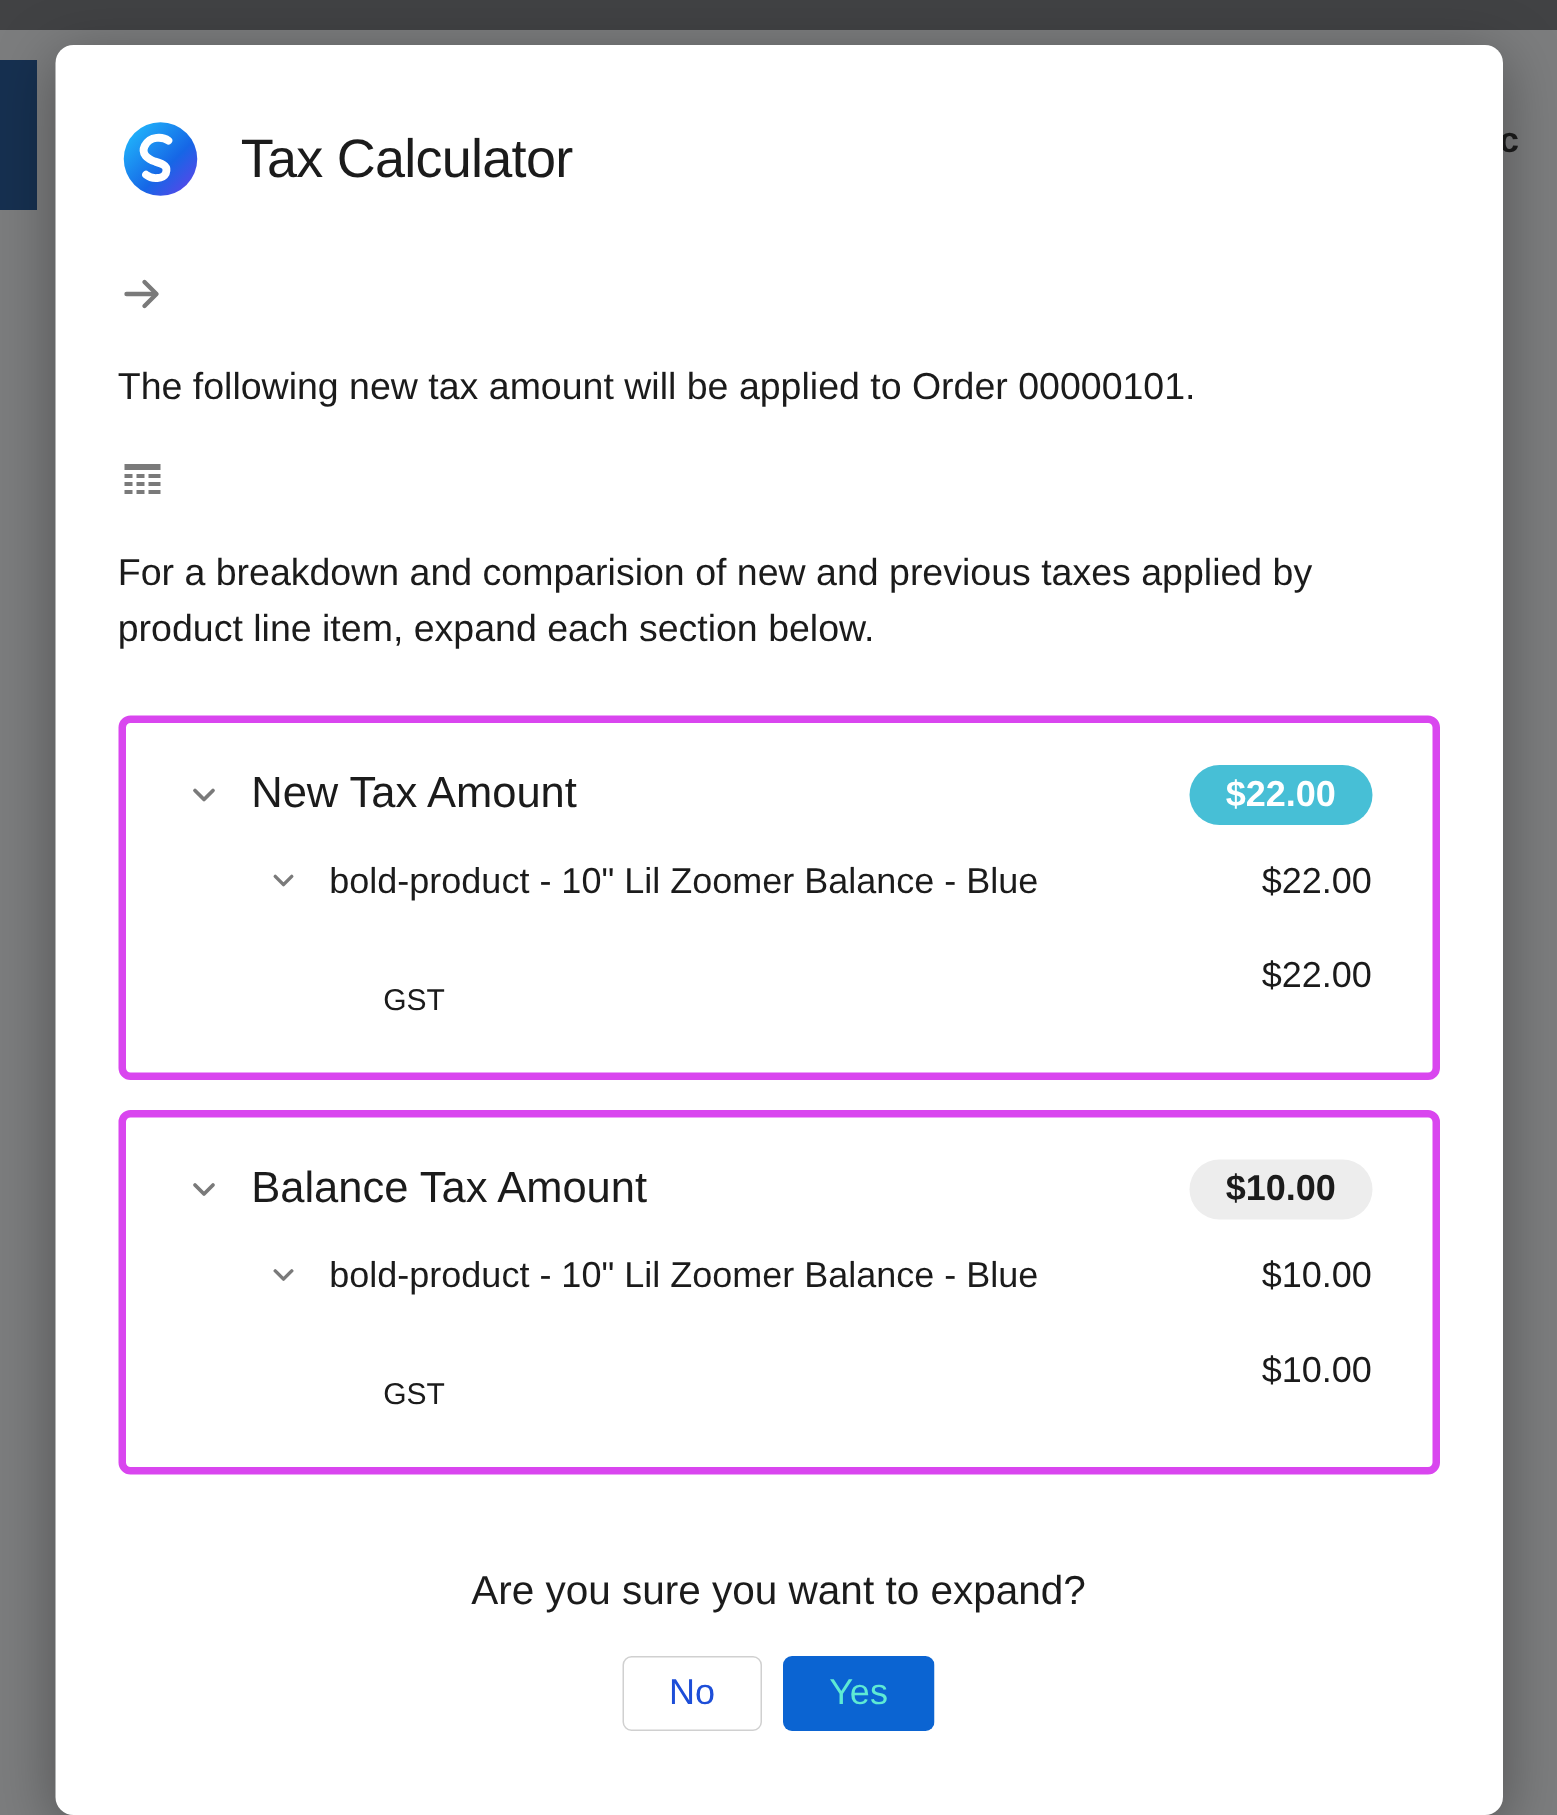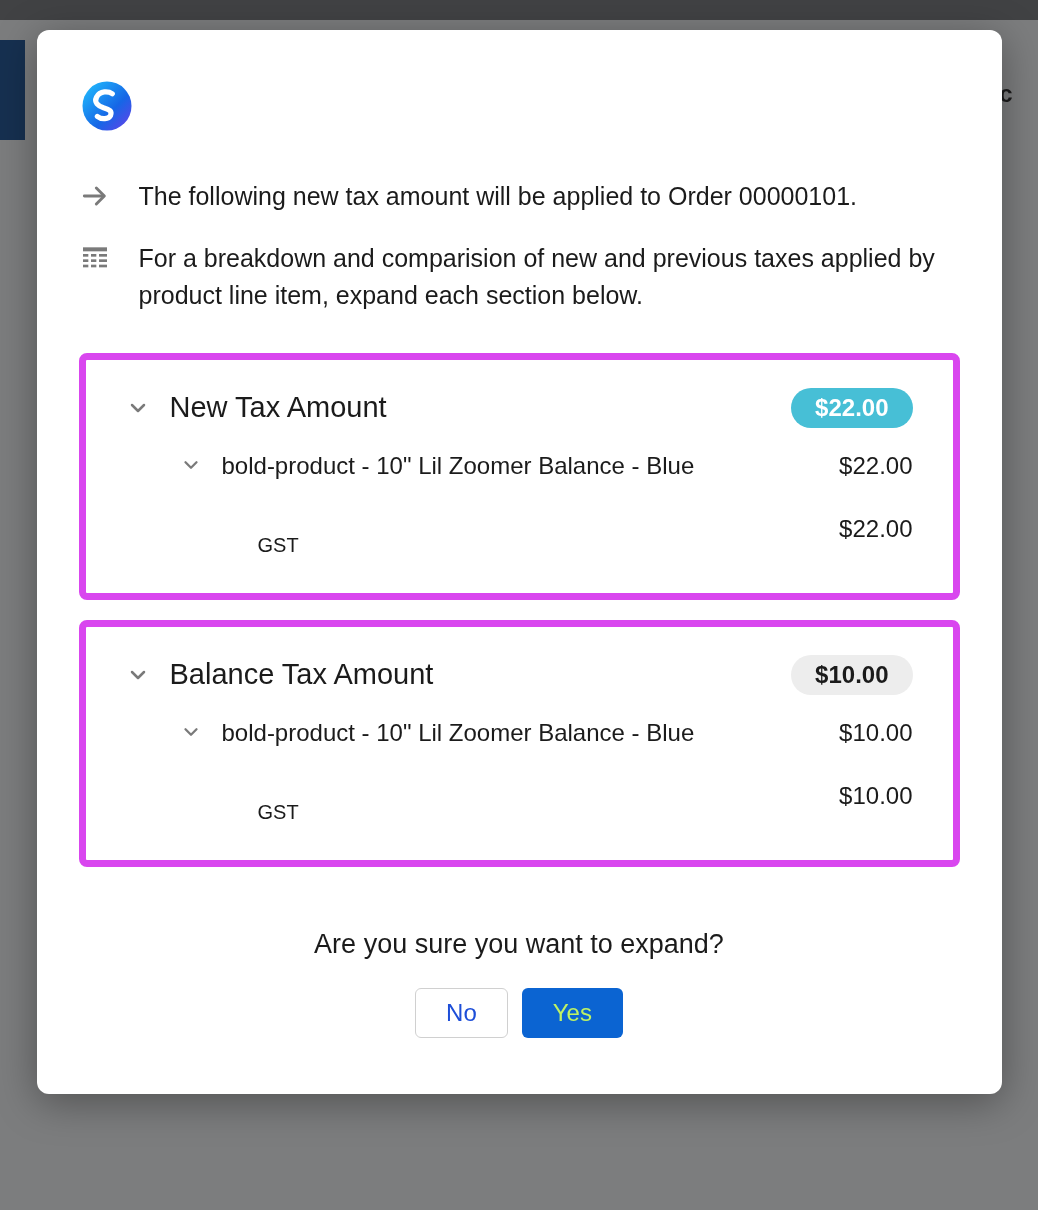--- a/index.html
+++ b/index.html
@@ -36,28 +36,28 @@
     padding: 48px 42px 56px 42px;
     color: #1b1b1b;
   }
 
   .header-row { display: flex; align-items: center; gap: 26px; }
   .logo { width: 56px; height: 56px; flex: 0 0 auto; }
   .header-text { display: flex; flex-direction: column; gap: 2px; }
   .brand { font-size: 24px; font-weight: 500; letter-spacing: -0.2px; }
   .title { font-size: 36px; font-weight: 500; letter-spacing: -0.5px; }
 
-  .info-row { display: flex; gap: 28px; margin-top: 44px; align-items: flex-start; }
+  .info-row { display: flex; gap: 28px; margin-top: 44px; align-items: flex-start; flex-direction: column; }
   .info-row + .info-row { margin-top: 26px; }
   .info-icon { width: 32px; height: 32px; flex: 0 0 auto; color: #7a7a7a; margin-top: 2px; }
   .info-text { font-size: 25px; line-height: 1.45; color: #1b1b1b; font-weight: 400; }
 
   .card {
     margin-top: 40px;
-    border: 7px solid #d946ef;
+    border: 5px solid #d946ef;
     border-radius: 8px;
     padding: 28px 40px 36px 40px;
   }
   .card + .card { margin-top: 20px; }
 
   .card-header { display: flex; align-items: center; gap: 20px; }
   .chev { width: 24px; height: 24px; color: #7a7a7a; flex: 0 0 auto; cursor: pointer; }
   .card-title { font-size: 29px; font-weight: 500; flex: 1 1 auto; }
   .badge {
     padding: 6px 24px;
@@ -81,21 +81,21 @@
   .btn-row { display: flex; gap: 14px; justify-content: center; margin-top: 28px; }
   .btn {
     padding: 10px 30px;
     font-size: 24px;
     border-radius: 6px;
     cursor: pointer;
     border: 1px solid transparent;
     font-family: inherit;
   }
   .btn-secondary { background: #ffffff; border-color: #d0d0d0; color: #1d4ed8; }
-  .btn-primary { background: #0b64d2; color: #bef264; }
+  .btn-primary { background: #0b64d2; color: #5eead4; }
 </style>
 </head>
 <body>
 
 <div class="bg-layer"></div>
 <div class="bg-stripe-right">ec</div>
 <div class="bg-stripe-right lower">e</div>
 
 <div class="overlay">
   <div class="modal">
@@ -108,20 +108,21 @@
               <stop offset="0%" stop-color="#22c4ff"></stop>
               <stop offset="60%" stop-color="#1666e6"></stop>
               <stop offset="100%" stop-color="#6a3eea"></stop>
             </linearGradient>
           </defs>
           <circle cx="32" cy="32" r="28" fill="url(#g1)"></circle>
           <path d="M38 18c-4-3-14-4-18 4-3 6 2 10 8 12 7 2 10 4 8 9-2 4-10 5-15 1" fill="none" stroke="#ffffff" stroke-width="6" stroke-linecap="round"></path>
         </svg>
       </span>
       <div class="header-text">
+        <div class="title">Tax Calculator</div>
       </div>
     </div>
 
     <div class="info-row">
       <span class="info-icon">
         <svg viewBox="0 0 24 24" width="32" height="32" fill="none" stroke="currentColor" stroke-width="2.2" stroke-linecap="round" stroke-linejoin="round">
           <line x1="4" y1="12" x2="18" y2="12"></line>
           <polyline points="13,6 19,12 13,18"></polyline>
         </svg>
       </span>

